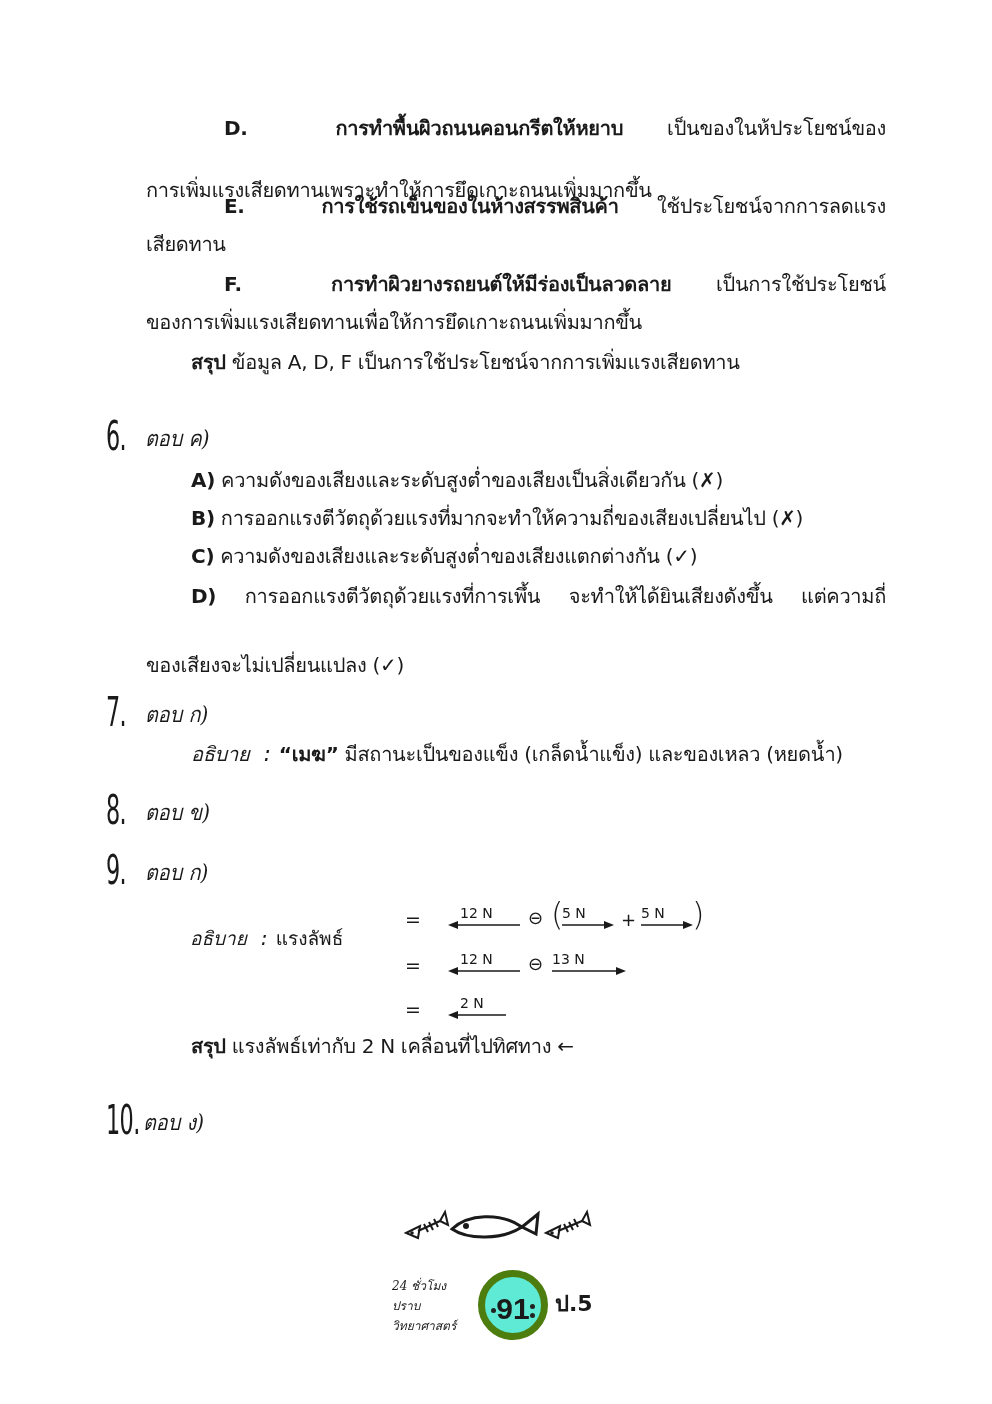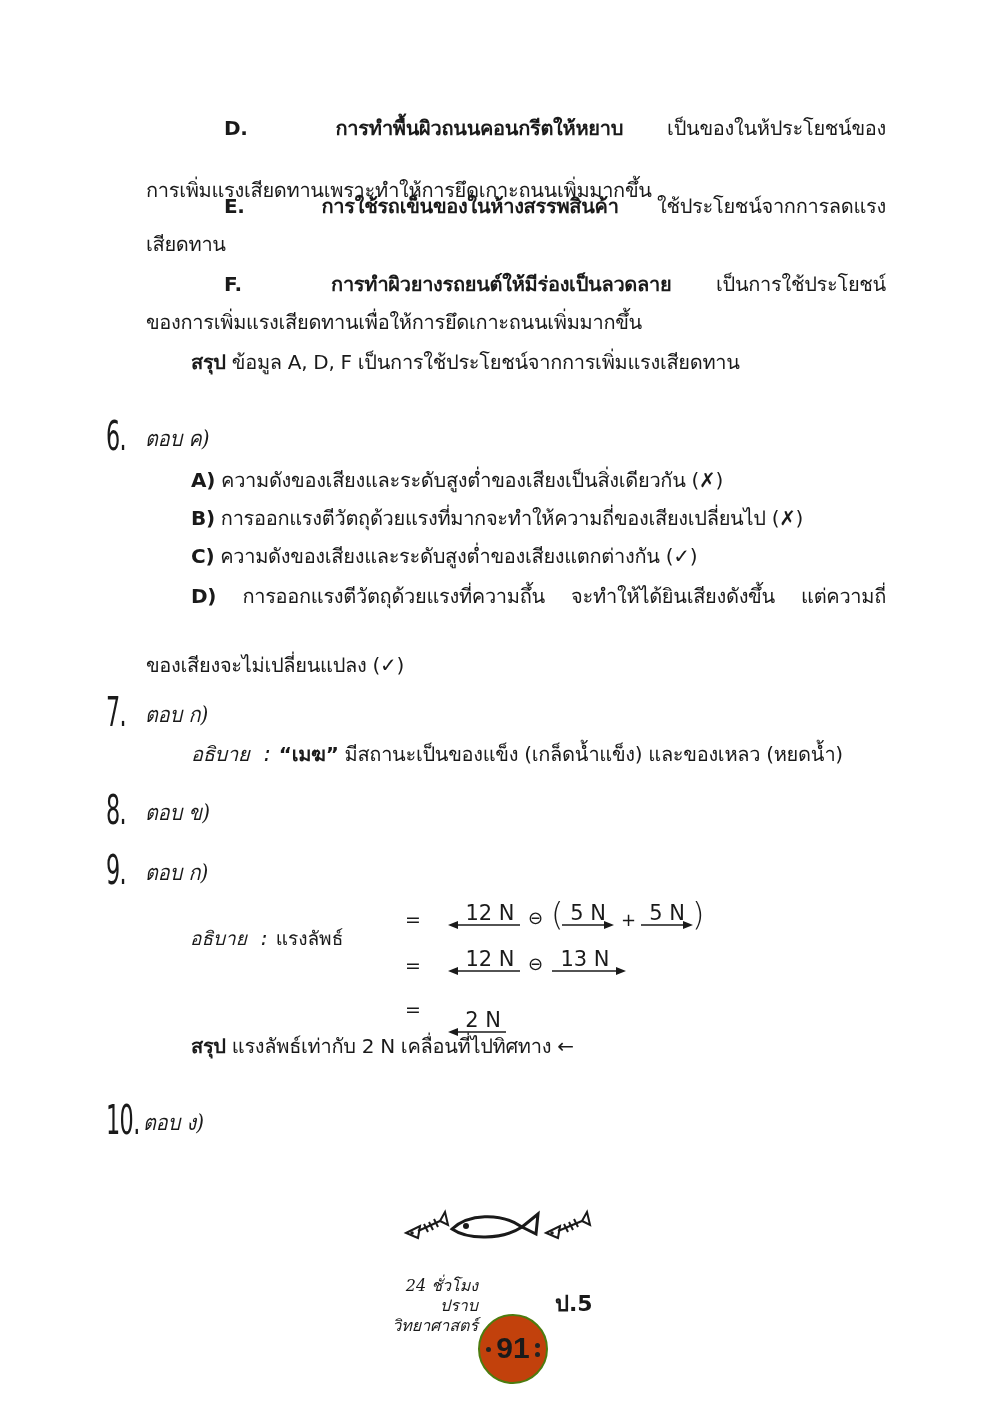--- a/index.html
+++ b/index.html
@@ -18,31 +18,31 @@
       position: absolute; font-family: "DejaVu Sans Condensed", "Liberation Sans Narrow", "Liberation Sans", sans-serif;
       font-size: 40px; line-height: 44px; transform: scaleX(0.62); transform-origin: left top;
       letter-spacing: -1px;
     }
     .ans {
       position: absolute; font-family: "DejaVu Serif", serif; font-style: italic;
       font-size: 22px; line-height: 30px; transform: scaleX(0.9); transform-origin: left top;
     }
     .expl-lbl { font-family: Liberation Mono, monospace; font-style: italic; }
     .eq { position: absolute; font-size: 19px; line-height: 26px; white-space: nowrap; }
-    .vec { position: absolute; font-size: 21px; line-height: 22px; text-align: center; }
+    .vec { position: absolute; font-size: 14px; line-height: 22px; text-align: left; }
     .vec svg { position: absolute; left: 0; bottom: -6px; }
     .op { position: absolute; font-size: 18px; line-height: 24px; }
     .paren { position: absolute; font-size: 32px; line-height: 36px; font-weight: 300; }
     .footer-left {
-      position: absolute; left: 392px; top: 1276px; width: 86px; text-align: right;
-      font-family: "DejaVu Serif", serif; font-style: italic; font-size: 16px; line-height: 20px;
+      position: absolute; left: 392px; top: 1276px; width: 86px; text-align: left;
+      font-family: "DejaVu Serif", serif; font-style: italic; font-size: 12px; line-height: 20px;
     }
     .page-circle {
-      position: absolute; left: 478px; top: 1314px; width: 70px; height: 70px;
-      border-radius: 50%; background: #c2410c; border: 2px solid #4d7c0f;
+      position: absolute; left: 478px; top: 1270px; width: 70px; height: 70px;
+      border-radius: 50%; background: #5eead4; border: 7px solid #4d7c0f;
       box-sizing: border-box;
     }
     .page-num {
       position: absolute; left: 0; top: 14px; width: 100%; text-align: center;
       font-family: "Liberation Sans", sans-serif; font-weight: bold; font-size: 30px; line-height: 36px;
     }
     .dot { position: absolute; width: 5px; height: 5px; background: #222; border-radius: 50%; }
     .grade { position: absolute; left: 555px; top: 1290px; font-weight: bold; font-size: 22px; line-height: 28px; }
   </style>
 </head>
@@ -73,21 +73,21 @@
 <div class="line" style="left:191px; top:466px;">
   <span class="b">A)</span> <span>ความดังของเสียงและระดับสูงต่ำของเสียงเป็นสิ่งเดียวกัน (✗)</span>
 </div>
 <div class="line" style="left:191px; top:504px;">
   <span class="b">B)</span> <span>การออกแรงตีวัตถุด้วยแรงที่มากจะทำให้ความถี่ของเสียงเปลี่ยนไป (✗)</span>
 </div>
 <div class="line" style="left:191px; top:542px;">
   <span class="b">C)</span> <span>ความดังของเสียงและระดับสูงต่ำของเสียงแตกต่างกัน (✓)</span>
 </div>
 <div class="line just" style="left:146px; top:582px;">
-  <span style="display:inline-block; width:45px;"></span><span class="b">D)</span> <span>การออกแรงตีวัตถุด้วยแรงที่ความถึ้น จะทำให้ได้ยินเสียงดังขึ้น แต่ความถี่</span>
+  <span style="display:inline-block; width:45px;"></span><span class="b">D)</span> <span>การออกแรงตีวัตถุด้วยแรงที่การเพึ้น จะทำให้ได้ยินเสียงดังขึ้น แต่ความถี่</span>
 </div>
 <div class="line" style="left:146px; top:620px;margin-top:31px;">ของเสียงจะไม่เปลี่ยนแปลง (✓)</div>
 
 <div class="qnum" style="left:106px; top:690px;">7.</div>
 <div class="ans" style="left:145px; top:700px;">ตอบ ก)</div>
 <div class="line" style="left:191px; top:740px;">
   <span class="expl-lbl">อธิบาย :</span> <span class="b">“เมฆ”</span> <span>มีสถานะเป็นของแข็ง (เกล็ดน้ำแข็ง) และของเหลว (หยดน้ำ)</span>
 </div>
 
 <div class="qnum" style="left:106px; top:788px;">8.</div>
@@ -138,21 +138,21 @@
 <div class="op" style="left:528px; top:952px;">⊖</div>
 <div class="vec" style="left:552px; top:948px; width:74px;">
   <span style="padding-right:8px;">13 N</span>
   <svg width="74" height="10">
       <line x1="0" y1="5" x2="70" y2="5" stroke="#1a1a1a" stroke-width="1.5"></line>
       <polygon points="74,5 64,1 64,9" fill="#1a1a1a"></polygon>
     </svg>
 </div>
 
 <div class="eq" style="left:405px; top:996px;">=</div>
-<div class="vec" style="left:448px; top:992px; width:58px;margin-top:17px;">
+<div class="vec" style="left:448px; top:992px; width:58px;">
   <span style="padding-left:12px;">2 N</span>
   <svg width="58" height="10">
       <line x1="4" y1="5" x2="58" y2="5" stroke="#1a1a1a" stroke-width="1.5"></line>
       <polygon points="0,5 10,1 10,9" fill="#1a1a1a"></polygon>
     </svg>
 </div>
 
 <div class="line" style="left:191px; top:1032px;">
   <span class="b">สรุป</span> <span>แรงลัพธ์เท่ากับ 2 N เคลื่อนที่ไปทิศทาง ←</span>
 </div>

